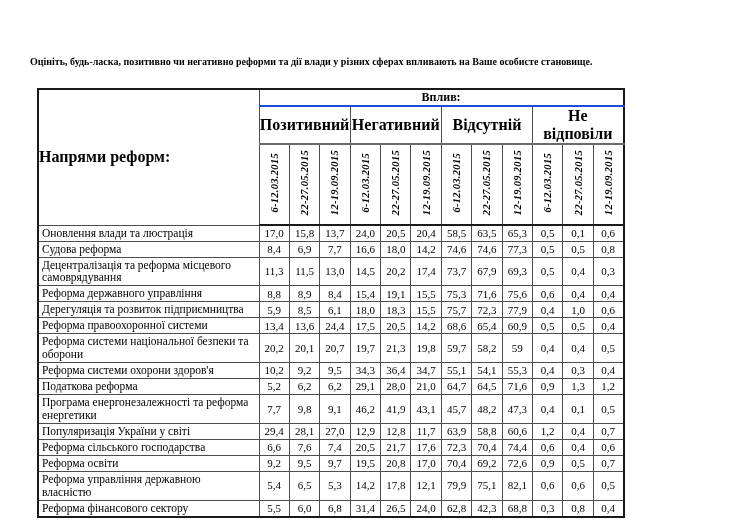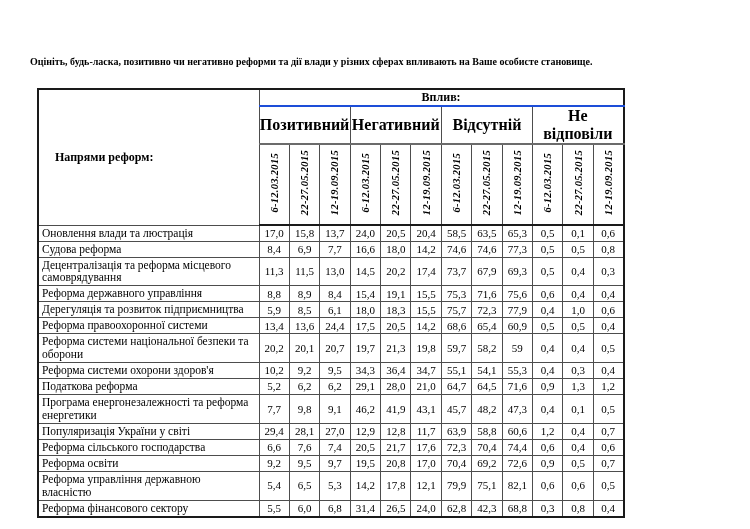--- a/index.html
+++ b/index.html
@@ -20,21 +20,21 @@
     border-collapse:collapse; table-layout:fixed;
     border:2px solid #1a1a1a;
   }
   col.labelc { width:221px; }
   col.datec  { width:30.4px; }
 
   th, td { border:1px solid #4d4d4d; padding:0; }
 
   th.corner {
     text-align:left; vertical-align:middle;
-    padding-left:16px; font-size:12px; font-weight:bold;
+    padding-left:0; font-size:16px; font-weight:bold;
   }
   th.influence {
     height:13px; font-size:12px; font-weight:bold; text-align:center;
     vertical-align:middle; border-bottom:2px solid #1d4ed8;
   }
   th.group {
     height:17px; font-size:16px; font-weight:bold; text-align:center;
     vertical-align:middle; border-bottom:2px solid #6b6b6b;
   }
   th.date { height:79px; text-align:center; vertical-align:middle; border-bottom:2px solid #1a1a1a; }

